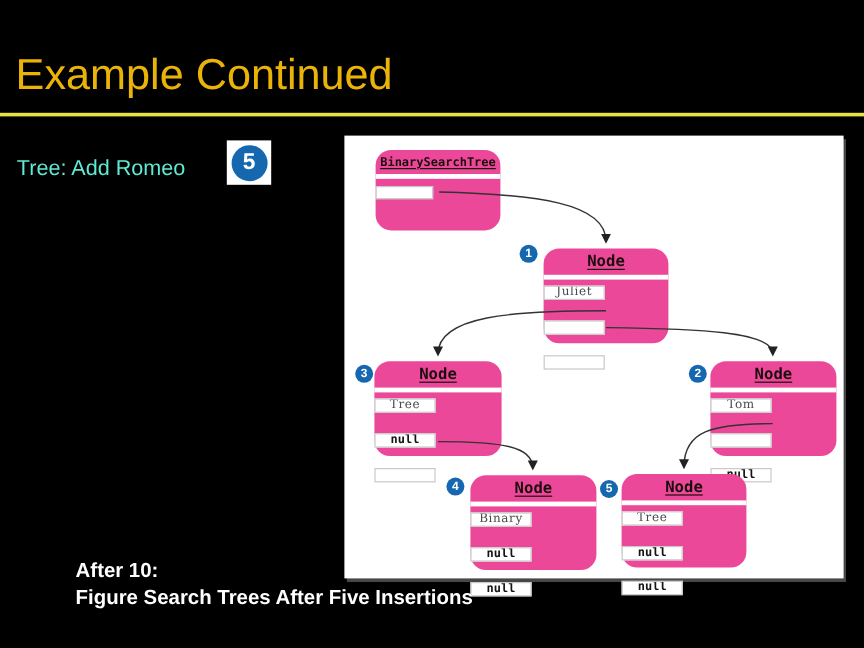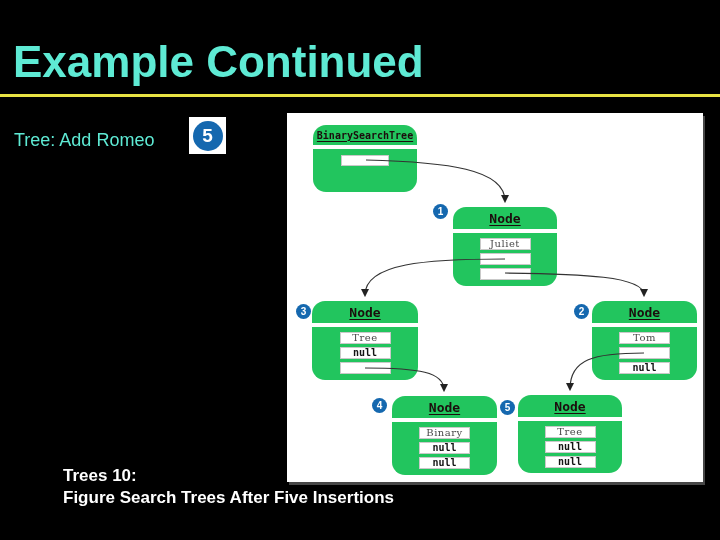--- a/index.html
+++ b/index.html
@@ -7,22 +7,22 @@
     width:720px; height:540px;
     background:#000;
     position:relative;
     overflow:hidden;
     font-family:"Liberation Sans", sans-serif;
   }
 
   
   .slide-title {
     position:absolute; left:13px; top:46px;
-    font-size:44px; line-height:32px; font-weight:bold;
-    color:#5eead4; letter-spacing:0px;
+    font-size:36px; line-height:32px; font-weight:normal;
+    color:#eab308; letter-spacing:0px;
   }
   .title-rule {
     position:absolute; left:0; top:94px;
     width:720px; height:3px; background:#e8e243;
   }
   .code-line {
     position:absolute; left:14px; top:130px;
     font-family:Liberation Sans, sans-serif;
     font-size:18px; color:#5eead4; white-space:pre;
   }
@@ -46,36 +46,36 @@
 
   
   .diagram-panel {
     position:absolute; left:287px; top:113px;
     width:416px; height:369px; background:#fff;
     box-shadow:2px 3px 0 rgba(130,130,130,.55);
   }
   .edges-svg { position:absolute; left:0; top:0; pointer-events:none; }
 
   .uml-box {
-    position:absolute; background:#22c55e; border-radius:13px;
+    position:absolute; background:#ec4899; border-radius:13px;
     box-sizing:border-box;
   }
   .uml-header {
     height:26px; box-sizing:border-box;
     border-bottom:4px solid #fff;
     display:flex; align-items:center; justify-content:center;
     font-family:"DejaVu Sans Mono","Liberation Mono",monospace;
     font-weight:bold; font-size:13px; color:#1c0d0d;
     text-decoration:underline;
     text-underline-offset:2px;
   }
   .uml-header.small { font-size:10px; height:24px; letter-spacing:0px; }
   .uml-body {
-    display:flex; flex-direction:column; align-items:center;
-    padding-top:5px; gap:3px;
+    display:flex; flex-direction:column; align-items:flex-start;
+    padding-top:5px; gap:17px;
   }
   .field {
     width:51px; height:12px; box-sizing:border-box;
     background:#fff; border:1px solid #c9c9c9;
     text-align:center; font-size:10px; line-height:10px;
     overflow:hidden;
   }
   .field.name {
     font-family:"DejaVu Serif","Liberation Serif",serif;
     color:#4a4a4a; letter-spacing:0.5px;
@@ -168,14 +168,14 @@
       </marker>
     </defs>
     <path d="M 79 47 C 160 49, 218 56, 218 88" fill="none" stroke="#333" stroke-width="1.2" marker-end="url(#ah)"></path>
     <path d="M 218 146 C 140 146, 78 150, 78 182" fill="none" stroke="#333" stroke-width="1.2" marker-end="url(#ah)"></path>
     <path d="M 218 160 C 295 161, 357 163, 357 182" fill="none" stroke="#333" stroke-width="1.2" marker-end="url(#ah)"></path>
     <path d="M 78 255 C 132 255, 157 259, 157 277" fill="none" stroke="#333" stroke-width="1.2" marker-end="url(#ah)"></path>
     <path d="M 357 240 C 307 240, 283 246, 283 276" fill="none" stroke="#333" stroke-width="1.2" marker-end="url(#ah)"></path>
   </svg>
 </div>
 
-<div class="caption l1">Trees 10:</div>
+<div class="caption l1">After 10:</div>
 <div class="caption l2">Figure Search Trees After Five Insertions</div>
 
 </body></html>

